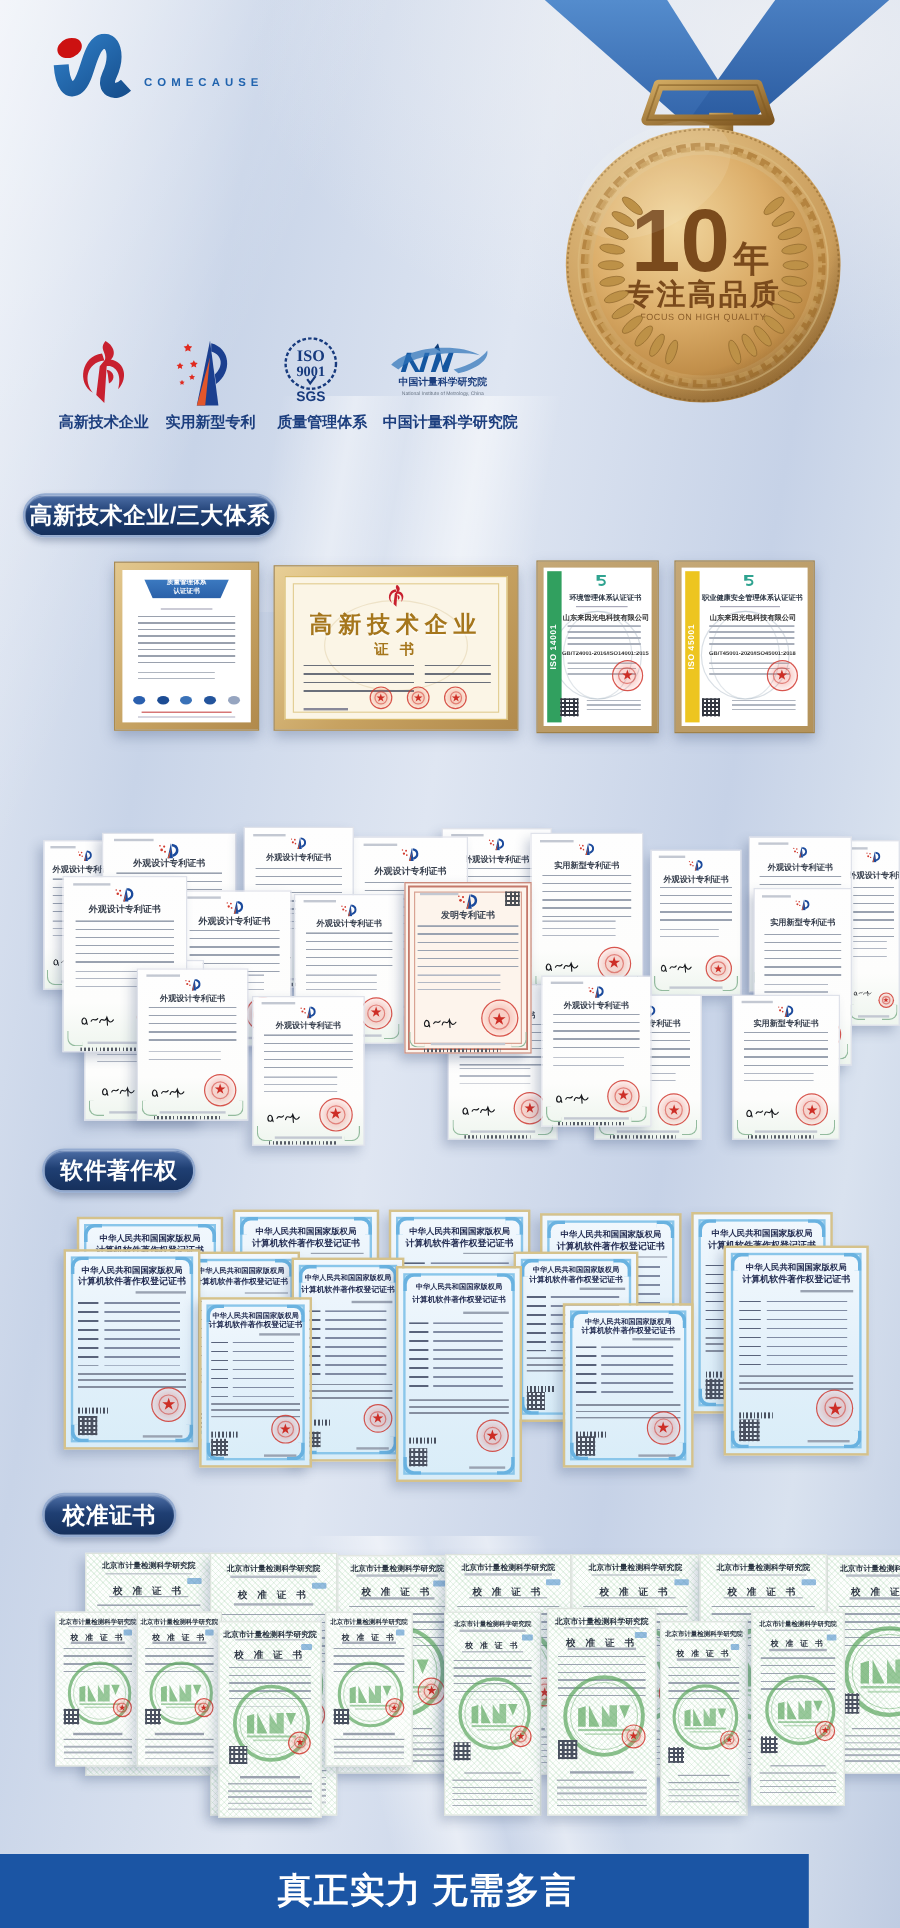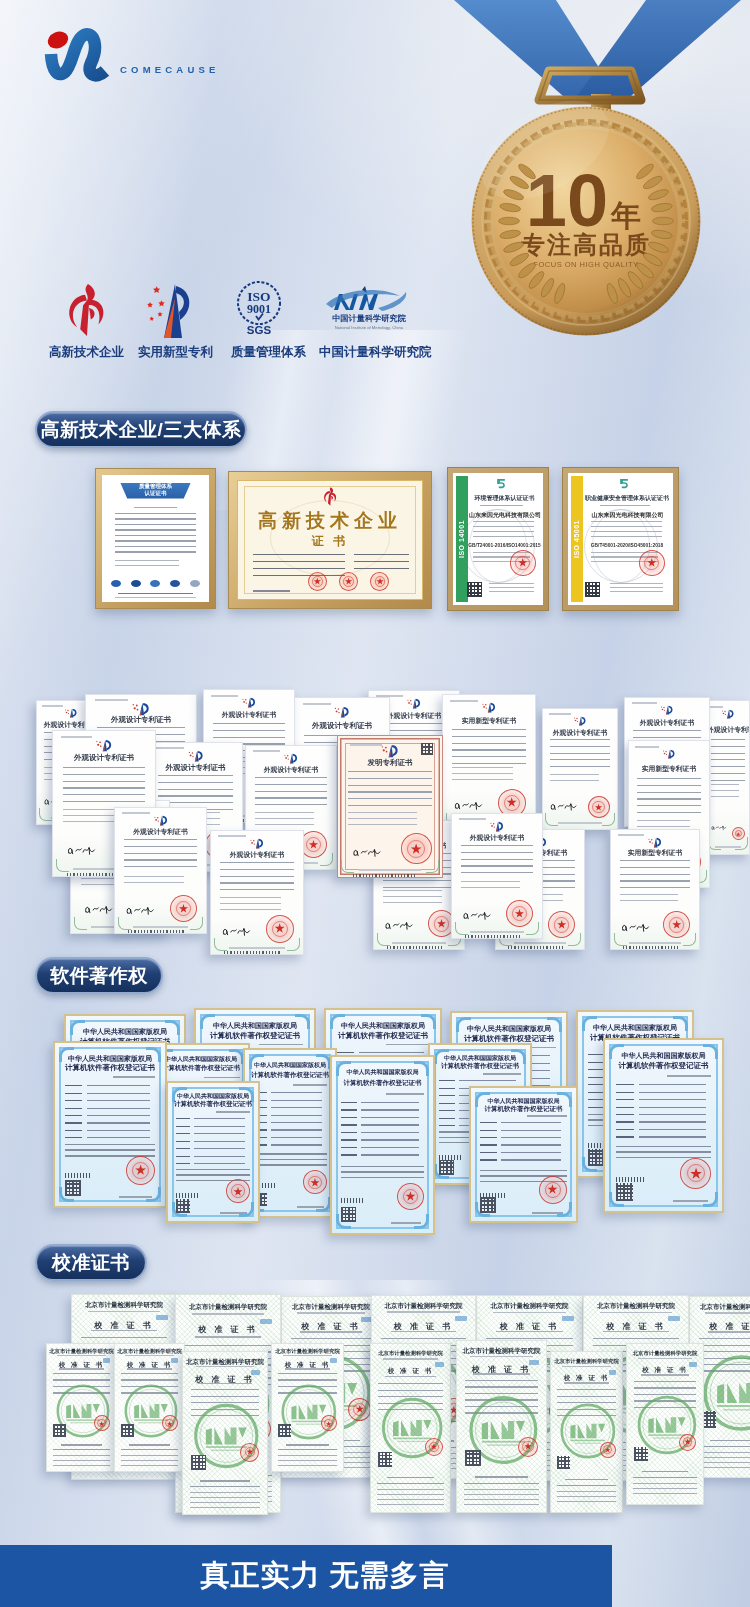--- a/index.html
+++ b/index.html
@@ -69,21 +69,21 @@
 .cc .bdot{position:absolute;right:8%;top:11%;width:11%;height:5px;background:#4f90cb;border-radius:1px;opacity:.6}
 .cc .h3{position:absolute;left:0;top:13.5%;width:100%;text-align:center;font-size:8px;font-weight:bold;color:#323a48;letter-spacing:3px;white-space:nowrap}
 .cc .h4{position:absolute;left:18%;top:19%;width:64%;height:1.4px;background:#a8aeba}
 .cc .lna{position:absolute;left:9%;top:23%;width:82%;height:20%;background:repeating-linear-gradient(180deg,#9ba3b0 0 1.2px,rgba(0,0,0,0) 1.2px 6.5px)}
 .cc .seal{position:absolute;left:8%;top:30%;width:84%;opacity:.92}
 .cc .qr{position:absolute;left:9%;bottom:27%;width:18%;padding-top:18%;background:repeating-linear-gradient(90deg,#4a5160 0 1.7px,rgba(0,0,0,0) 1.7px 3.6px),repeating-linear-gradient(0deg,#4a5160 0 1.7px,rgba(250,252,250,.9) 1.7px 3.6px)}
 .cc .ft1{position:absolute;left:20%;bottom:20%;width:60%;height:1.5px;background:#9aa1ae}
 .cc .ft2{position:absolute;left:8%;bottom:4%;width:84%;height:13%;border-top:1.2px solid #98a0ac;background:repeating-linear-gradient(180deg,#a8afba 0 1.1px,rgba(0,0,0,0) 1.1px 5px);padding-top:2px;background-clip:content-box}
 
 .g1,.g2,.g34{position:absolute;box-shadow:0 5px 10px rgba(70,90,130,.35)}
-.bottom{position:absolute;left:0;top:1545px;width:612px;height:62px;background:#1b55a4;display:flex;align-items:center;justify-content:center}
+.bottom{position:absolute;left:0;top:1545px;width:674px;height:62px;background:#1b55a4;display:flex;align-items:center;justify-content:center}
 .bottom div{color:#fff;font-size:29px;font-weight:bold;letter-spacing:1px;padding-left:38px}
 </style></head><body>
 <div class="page">
 <div class="topstreak"></div>
     <div class="streaks"></div>
     <div class="midstreak"></div>
 <svg width="0" height="0" style="position:absolute">
       <defs>
 <symbol id="sig" viewBox="0 0 60 22">
  <path d="M7,15 C4,9 9,3 12,8 C15,13 10,18 7,14 M12,8 L14,16 M20,11 C23,4 26,13 30,7 M33,13 C36,2 40,16 44,5 C46,12 50,15 54,9 M44,5 L45,17" stroke="#16181c" stroke-width="1.7" fill="none" stroke-linecap="round"></path>
@@ -242,21 +242,21 @@
  <path d="M4,18 C20,2 60,0 78,10 C60,6 24,8 10,22 Z" fill="#2c72b8" opacity=".7"></path>
  <path d="M56,22 C70,18 80,12 84,6 C86,14 74,22 60,25 Z" fill="#2c72b8" opacity=".7"></path>
  <text x="47" y="35" font-size="8.2" font-weight="bold" fill="#1c3e7e" text-anchor="middle">中国计量科学研究院</text>
  <text x="47" y="43" font-size="4.2" fill="#6a7686" text-anchor="middle">National Institute of Metrology, China</text>
 </svg>
 <div class="iclabel" style="left:49px">高新技术企业</div>
 <div class="iclabel" style="left:138px">实用新型专利</div>
 <div class="iclabel" style="left:231px">质量管理体系</div>
 <div class="iclabel" style="left:319px">中国计量科学研究院</div>
 
-<div class="pill" style="left:35px;top:411px;width:212px">高新技术企业/三大体系</div>
+<div class="pill" style="left:19px;top:411px;width:212px">高新技术企业/三大体系</div>
 <div class="pill" style="left:35px;top:957px;width:128px">软件著作权</div>
 <div class="pill" style="left:35px;top:1244px;width:112px">校准证书</div>
 
 <div class="g1" style="left:95px;top:468px;width:121px;height:141px;
  background:linear-gradient(135deg,#e3c88e,#c4a060 60%,#b18a4c);border:1px solid #a98a50;padding:6px">
  <div style="position:relative;width:100%;height:100%;background:#fff">
   <div style="position:absolute;left:17%;top:6%;width:66%;height:16px;background:linear-gradient(180deg,#3b79c0,#2a60a8);color:#fff;text-align:center;font-size:5.5px;font-weight:bold;line-height:7.5px;clip-path:polygon(0 0,100% 0,90% 100%,10% 100%)">质量管理体系<br>认证证书</div>
   <div style="position:absolute;left:30%;top:25%;width:40%;height:1.5px;background:#aab"></div>
   <div style="position:absolute;left:12%;top:30%;width:76%;height:34%;background:repeating-linear-gradient(180deg,#9aa1ae 0 1.3px,rgba(0,0,0,0) 1.3px 5.5px)"></div>
   <div style="position:absolute;left:12%;top:67%;width:60%;height:8%;background:repeating-linear-gradient(180deg,#b0b6c0 0 1.2px,rgba(0,0,0,0) 1.2px 5px)"></div>

